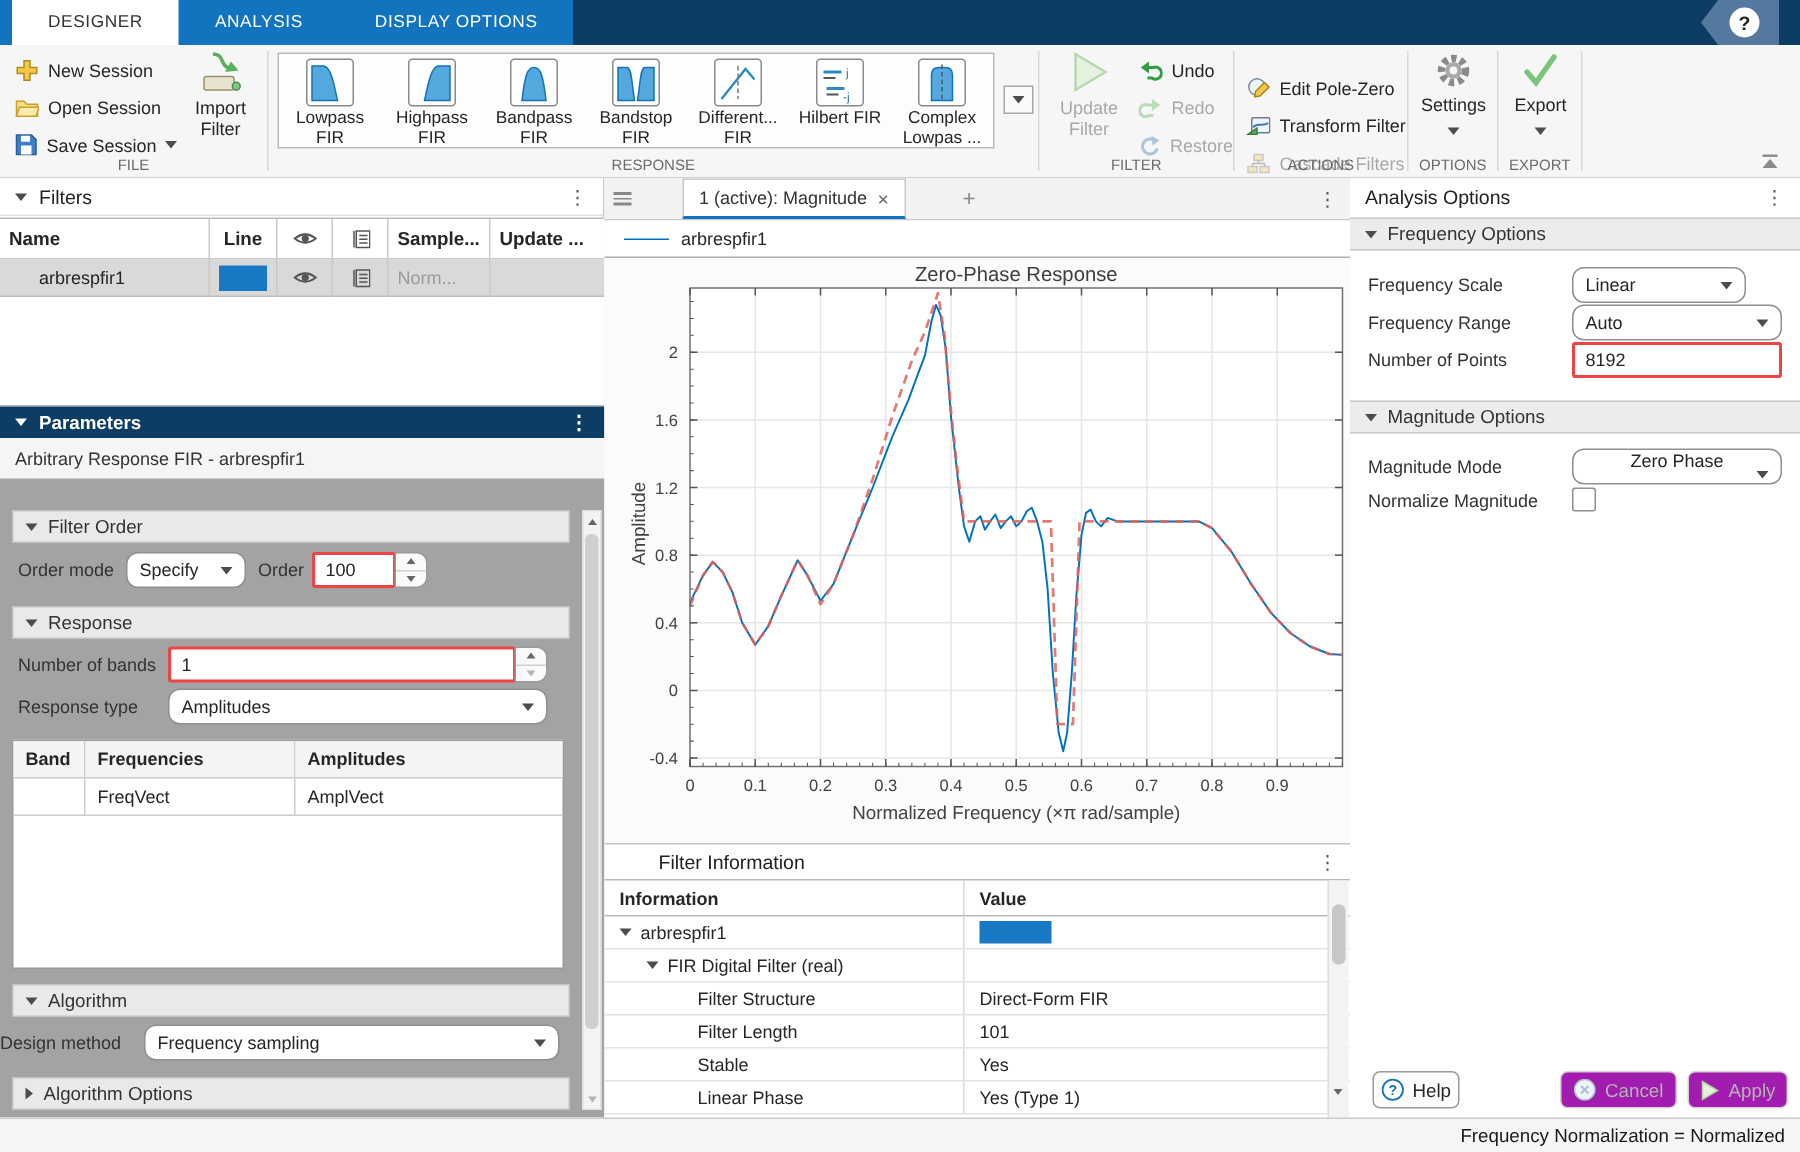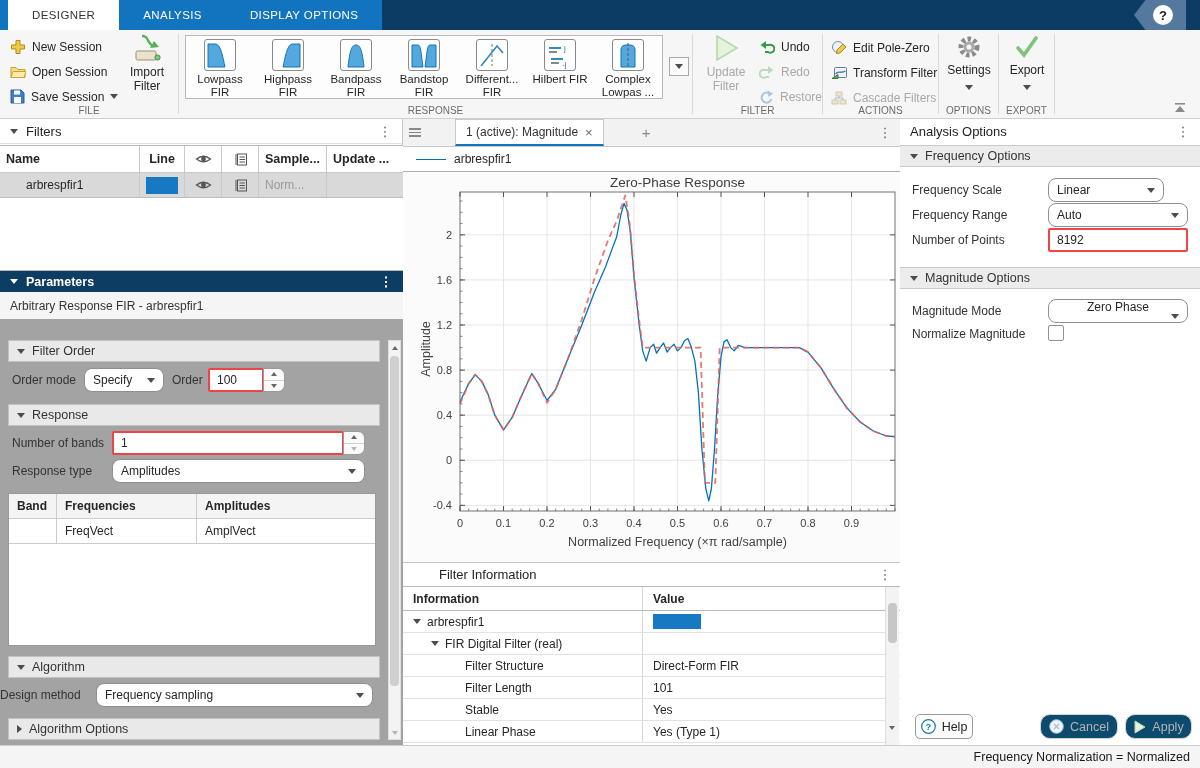--- a/index.html
+++ b/index.html
@@ -109,21 +109,21 @@
   .ind2 { padding-left:28px; } .ind3 { padding-left:62px; }
   .fi-swatch { width:48px; height:15px; background:#1779c4; }
   .fi-scroll { position:absolute; right:1px; top:24px; width:14px; height:159px; background:#f3f3f3; border-left:1px solid #ddd; }
   .fi-scroll .thumb { position:absolute; left:2px; top:16px; width:9px; height:40px; background:#c7c7c7; border-radius:4px; }
 
   
   .rp-grp { position:absolute; left:0; width:300px; height:22px; background:#ececec; border-top:1px solid #c9c9c9; border-bottom:1px solid #c9c9c9; display:flex; align-items:center; gap:7px; padding:0 10px; color:#333; font-size:12.5px; }
   .rp-label { position:absolute; left:12px; color:#333; line-height:24px; }
   .checkbox { position:absolute; width:16px; height:16px; border:1px solid #8f8f8f; border-radius:2px; background:#fff; }
   .btn { position:absolute; height:25px; border:1px solid #9a9a9a; border-radius:5px; background:#fcfcfc; display:flex; align-items:center; justify-content:center; gap:6px; font-size:12.5px; color:#262626; cursor:default; }
-  .btn.disabled { border-color:#d4d4d4; color:#b4b4b4; background:#0c4a6e;border-radius:10px; }
+  .btn.disabled { border-color:#d4d4d4; color:#b4b4b4; background:#a21caf; }
 
   
   .statusbar { position:absolute; left:0; top:745px; width:1200px; height:23px; background:#f5f5f5; border-top:1px solid #cccccc; display:flex; align-items:center; justify-content:flex-end; padding-right:10px; font-size:12.5px; color:#1a1a1a; }
 </style>
 </head>
 <body>
 
 <div class="app">
 
   <div class="titlebar">
@@ -267,21 +267,21 @@
               <path d="M8.5 0.5 L14 3.5 L9.5 7 Z" fill="#a9c6de"></path>
             </svg>
           <span class="lbl">Restore</span>
         </div>
       </div>
       <div class="seclabel">FILTER</div>
     </div>
     <div class="vdiv" style="left:822px;"></div>
 
     <div class="rsec" style="left:823px;width:115px;">
-      <div style="position:absolute;left:2px;top:5px;">
+      <div style="position:absolute;left:2px;top:16px;">
         <div class="smallbtn" style="padding-left:6px;">
           <svg width="16" height="15">
               <circle cx="7" cy="7" r="5.5" fill="#eef3f8" stroke="#7a8aa0"></circle>
               <path d="M6 10 L12 4 L15 7 L9 13 L5.5 13.5 Z" fill="#f2c84b" stroke="#a8851f"></path>
             </svg>
           <span class="lbl">Edit Pole-Zero</span>
         </div>
         <div class="smallbtn" style="padding-left:6px;">
           <svg width="16" height="15">
               <rect x="3.5" y="2.5" width="12" height="10" rx="1" fill="#eef3f8" stroke="#6a7c92"></rect>

